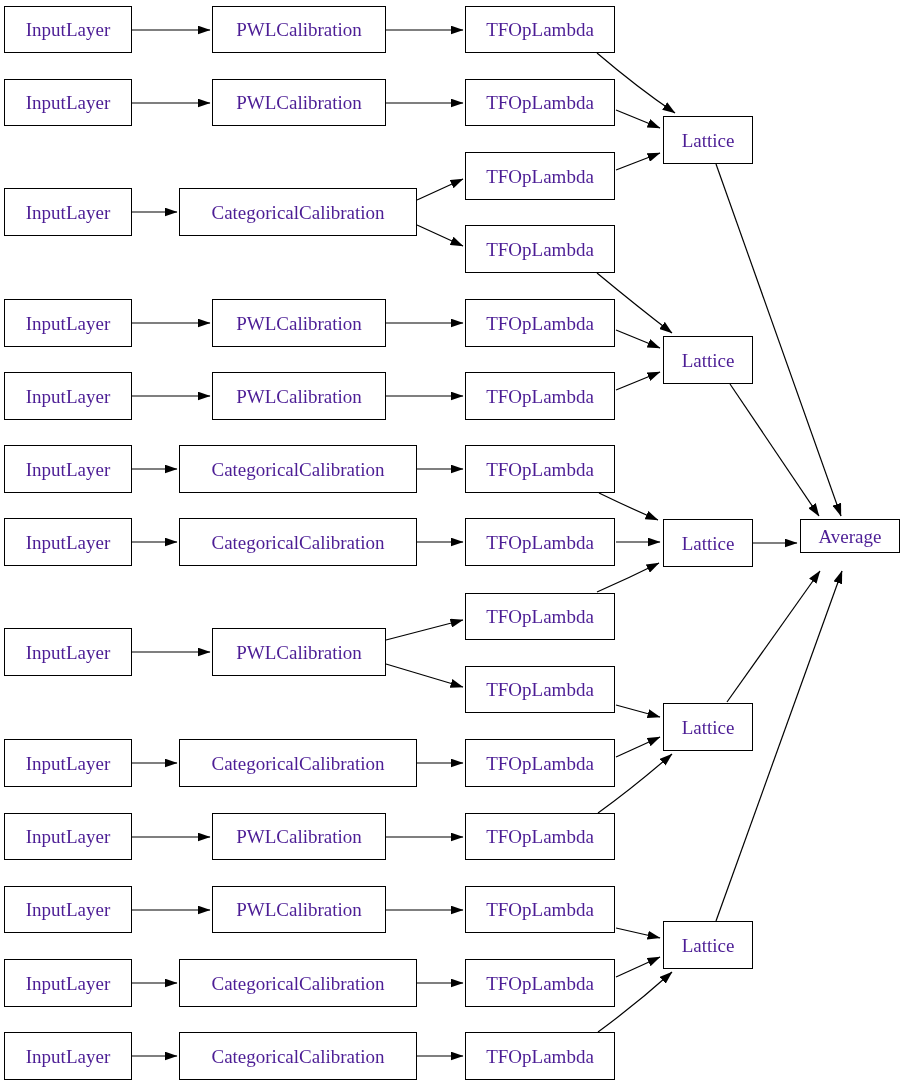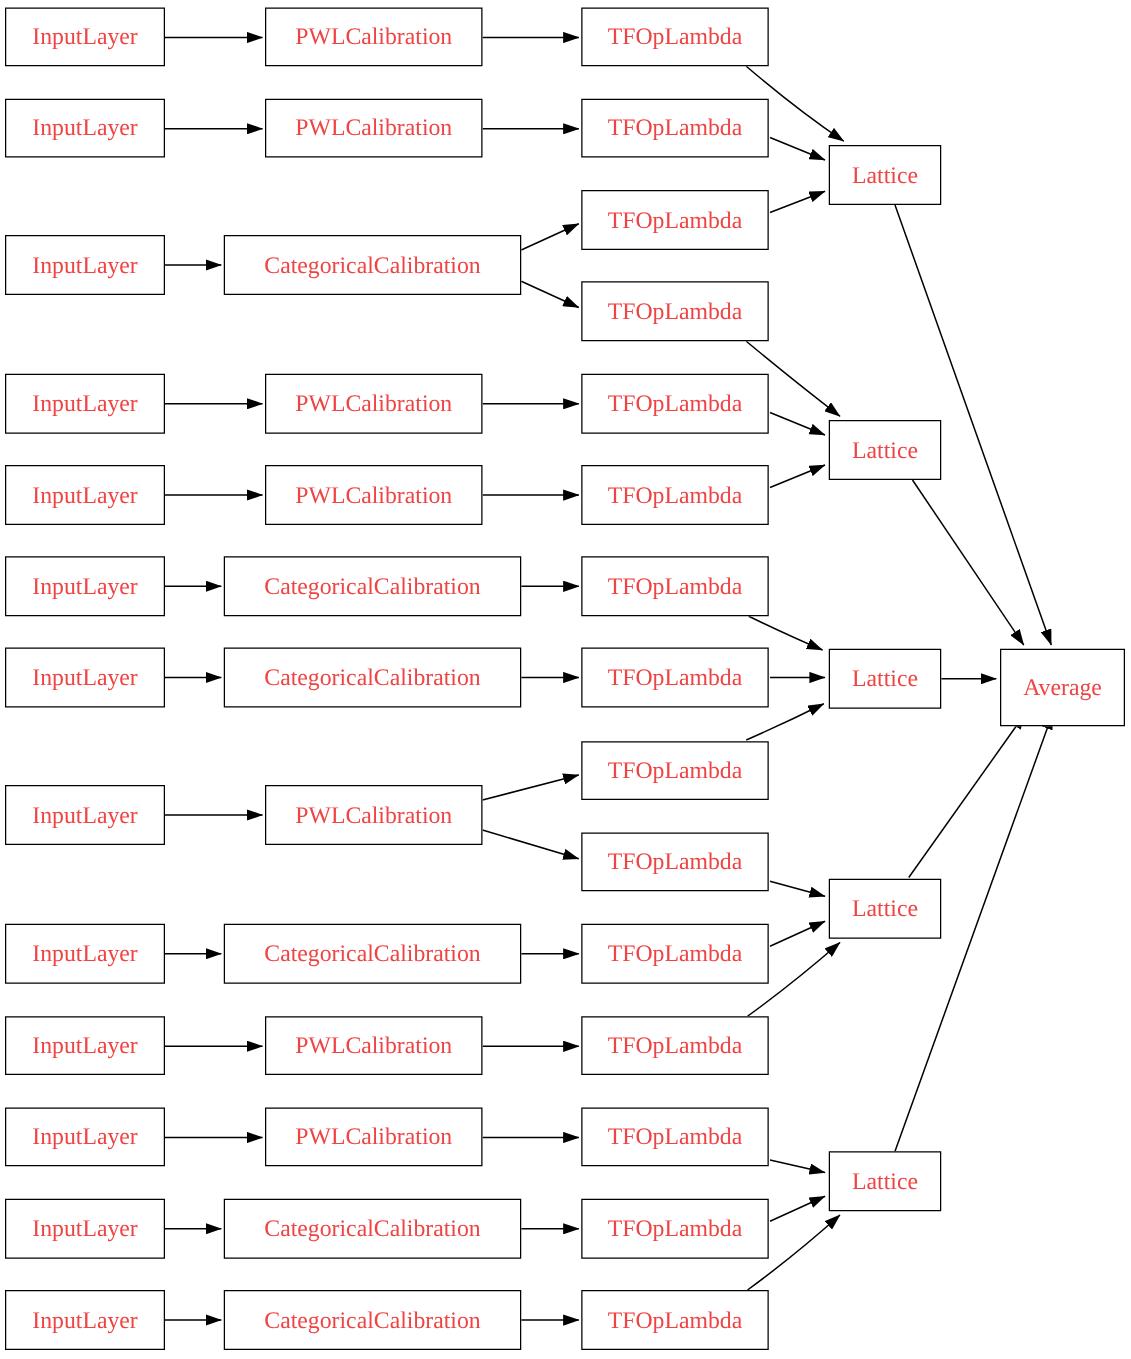--- a/index.html
+++ b/index.html
@@ -17,21 +17,21 @@
     background: #ffffff;
     border: 1px solid #000000;
     display: flex;
     align-items: center;
     justify-content: center;
   }
   .node .lbl {
     font-family: "Liberation Serif", "DejaVu Serif", serif;
     font-size: 19px;
     line-height: 1;
-    color: #ef4444;
+    color: #4c1d95;
     white-space: nowrap;
   }
   .edge { stroke: #000000; fill: none; stroke-width: 1.2px; }
 </style>
 </head>
 <body>
 
 <div id="canvas">
     <svg id="edge-layer" width="905" height="1087">
       <defs>
@@ -219,16 +219,16 @@
     </div>
     <div class="node" style="left: 663px; top: 519px; width: 90px; height: 48px;">
       <span class="lbl">Lattice</span>
     </div>
     <div class="node" style="left: 663px; top: 703px; width: 90px; height: 48px;">
       <span class="lbl">Lattice</span>
     </div>
     <div class="node" style="left: 663px; top: 921px; width: 90px; height: 48px;">
       <span class="lbl">Lattice</span>
     </div>
-    <div class="node" style="left: 800px; top: 519px; width: 100px; height: 62px;">
+    <div class="node" style="left: 800px; top: 519px; width: 100px; height: 34px;">
       <span class="lbl">Average</span>
     </div>
   </div>
 
 </body></html>

